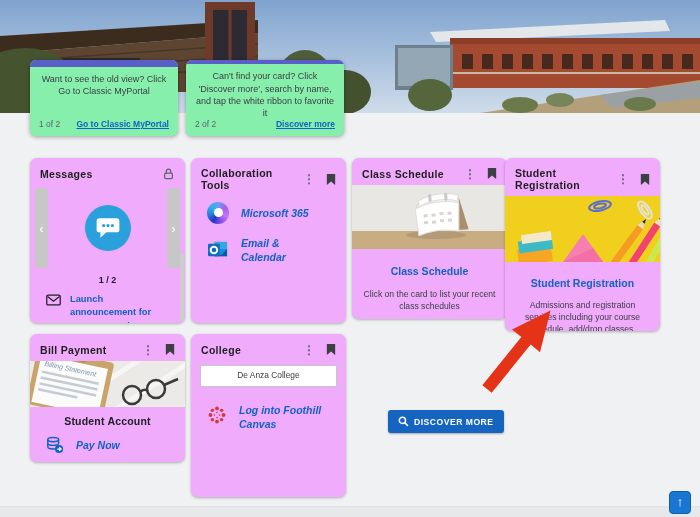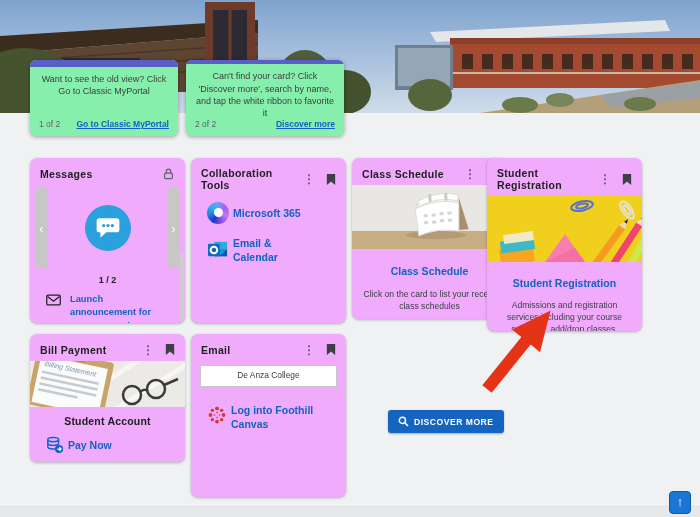--- a/index.html
+++ b/index.html
@@ -39,21 +39,21 @@
   .carousel { display:flex; align-items:center; justify-content:space-between; padding:2px 5px 0; }
   .car-btn { width:13px; height:80px; background:#c7c7c7; border-radius:3px; color:#fff;
              display:flex; align-items:center; justify-content:center; font-size:13px; cursor:pointer; }
   .bubble-circle { width:46px; height:46px; border-radius:50%; background:#2aa0dc;
                    display:flex; align-items:center; justify-content:center; }
   .pager { text-align:center; font-size:9px; font-weight:bold; margin:7px 0 6px; }
   .msg-item { display:flex; gap:9px; padding:2px 6px 0 16px; align-items:flex-start; cursor:pointer; }
   .msg-item .txt { font-size:9.3px; line-height:1.45; max-width:100px; }
   .scrollbar { position:absolute; right:1px; width:4px; background:#cdcdcd; border-radius:2px; z-index:4; }
   
-  .tool-row { display:flex; align-items:center; gap:4px; padding:6px 10px 6px 16px; cursor:pointer; }
+  .tool-row { display:flex; align-items:center; gap:12px; padding:6px 10px 6px 16px; cursor:pointer;font-style:italic; }
   .tool-row .txt { font-size:10.5px; line-height:1.35; }
   .m365 { width:22px; height:22px; border-radius:50%; position:relative; flex:0 0 auto;
           background:conic-gradient(from 210deg,#1f36c7,#2b7de1,#2bb3e8,#6f9bf0,#a65cf0,#c478f2,#8b4fe8,#1f36c7); }
   .m365::after { content:""; position:absolute; left:7px; top:6px; width:9px; height:9px; background:#fff; border-radius:50%; }
   
   .tabs { display:flex; gap:0; margin:4px 9px 10px;flex-direction:column; }
   .tab { flex:1; border:1px solid #c6c6c6; text-align:center; font-size:8.4px; color:#3c4043;
          padding:4px 2px; line-height:1.4; cursor:pointer; background:#fff; }
   .tab.active { border-color:#dcdcdc; border-bottom:2px solid #1262c5; color:#1262c5; font-weight:bold; }
   
@@ -247,21 +247,21 @@
         </g>
       </g>
     </svg>
   </div>
   <div style="text-align:center; margin:12px 0 9px;">
     <span class="blink" style="font-size:10.5px;">Class Schedule</span>
   </div>
   <div class="caption">Click on the card to list your recent class schedules</div>
 </div>
 
-<div class="card" style="left:487px; top:158px; width:155px; height:173px;">
+<div class="card" style="left:505px; top:158px; width:155px; height:173px;">
   <div class="card-head">
     <span class="card-title">Student Registration</span>
     <span class="head-icons">
       <span class="kebab">⋮</span>
       <svg width="10" height="13" viewBox="0 0 12 15">
         <path d="M1 1 h10 v13 l-5 -4 l-5 4 z" fill="#3c4043"></path>
       </svg>
     </span>
   </div>
   <div class="photo" style="height:66px;">
@@ -367,21 +367,21 @@
       <path d="M3 7 a8 8 0 0 1 5 -5 l-1 -1.5 M3 7 l-2 -1" fill="none" stroke="#2aa0dc" stroke-width="1.4"></path>
       <path d="M17 13 a8 8 0 0 1 -5 5 l1 1.5 M17 13 l2 1" fill="none" stroke="#2aa0dc" stroke-width="1.4"></path>
     </svg>
     <span class="txt blink">Request Refund</span>
   </div>
 
 </div>
 
 <div class="card" style="left:191px; top:334px; width:155px; height:163px;">
   <div class="card-head">
-    <span class="card-title">Email</span>
+    <span class="card-title">College</span>
     <span class="head-icons">
       <span class="kebab">⋮</span>
       <svg width="10" height="13" viewBox="0 0 12 15">
         <path d="M1 1 h10 v13 l-5 -4 l-5 4 z" fill="#3c4043"></path>
       </svg>
     </span>
   </div>
   <div class="tabs">
     <div class="tab">De Anza College</div>
   </div>

